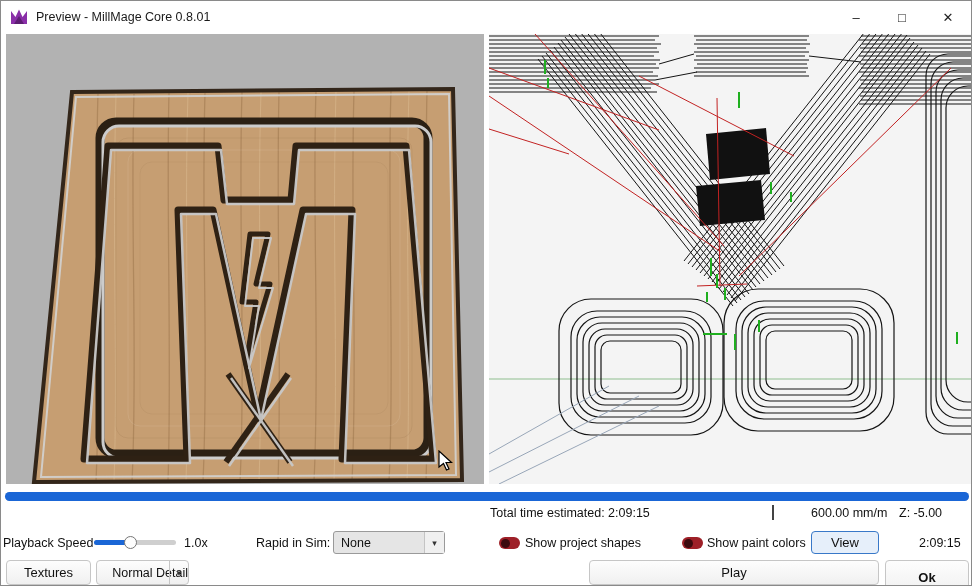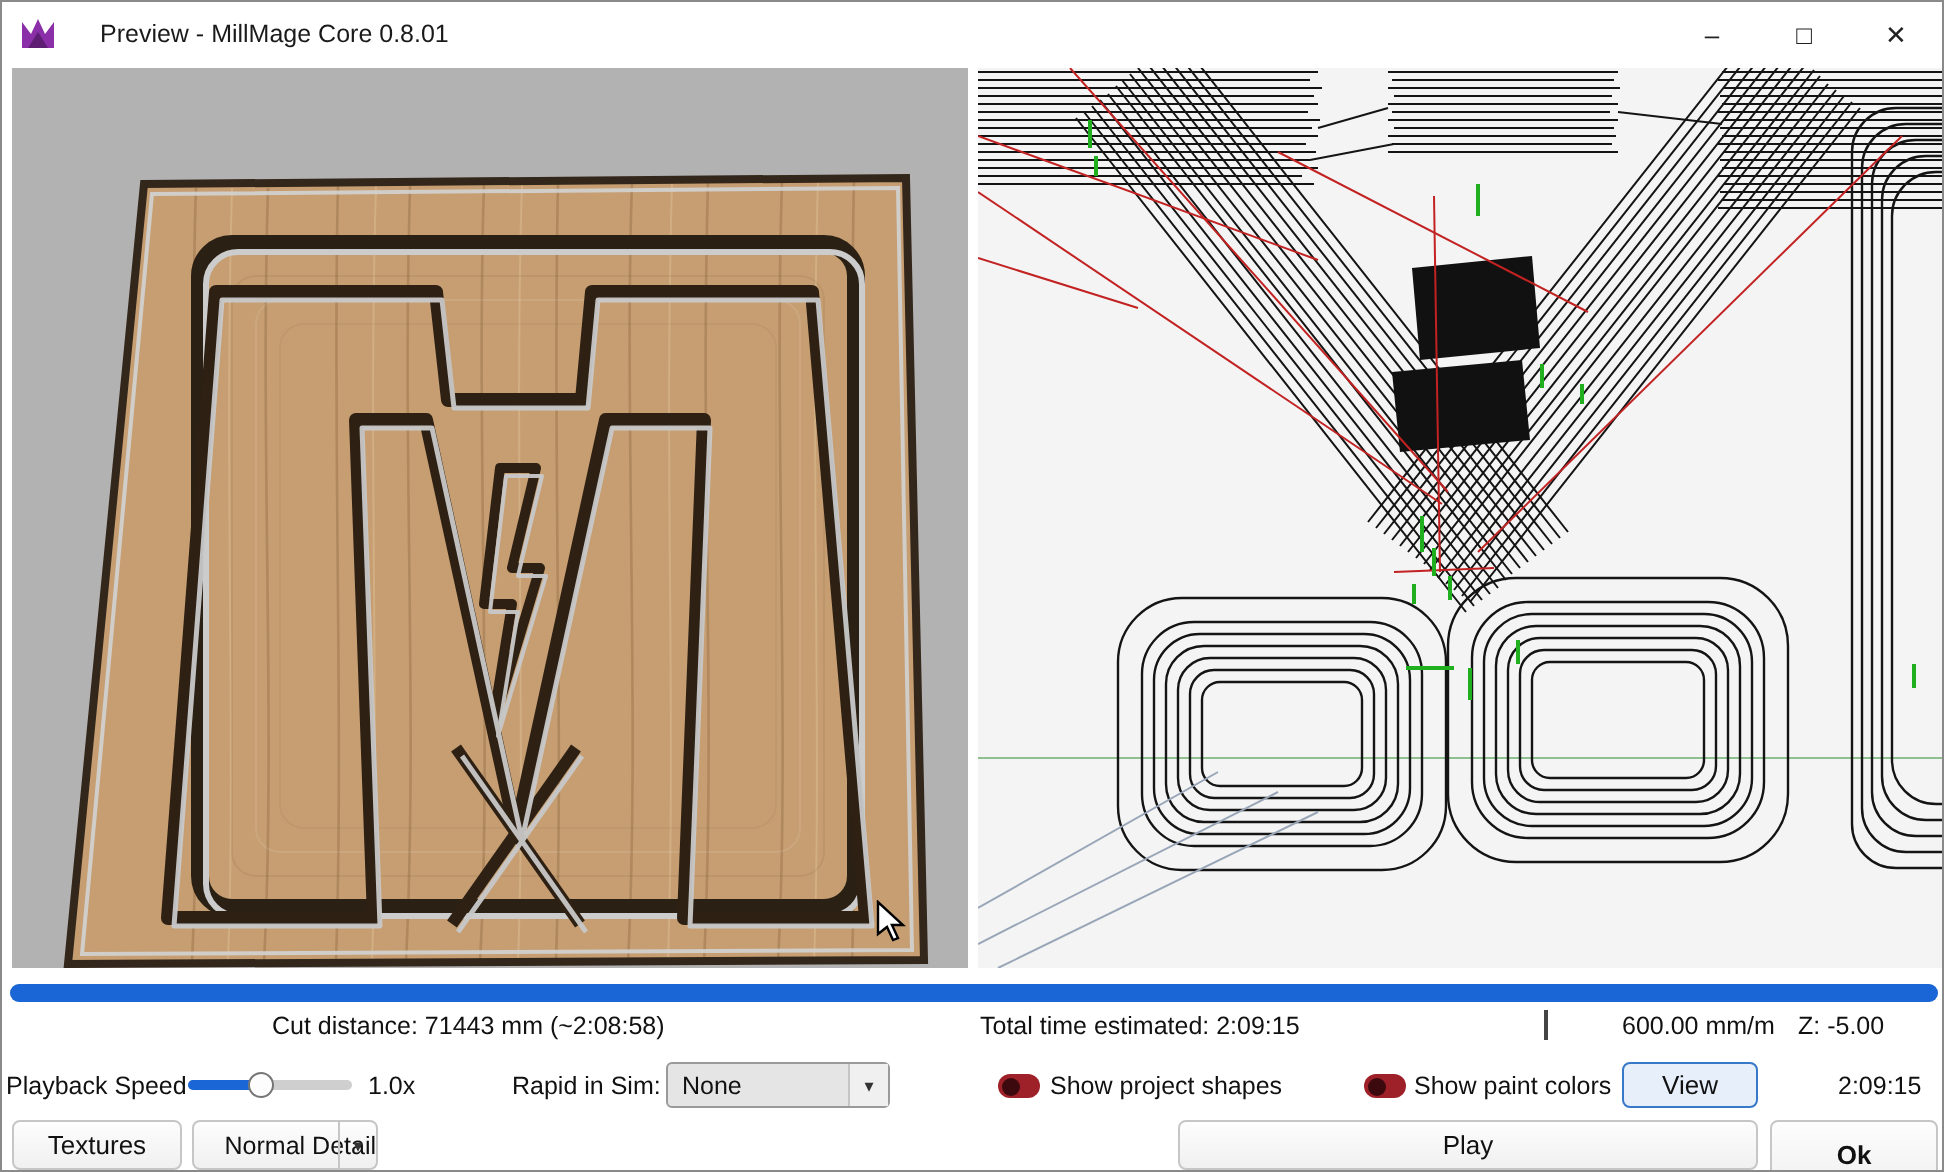--- a/index.html
+++ b/index.html
@@ -2,21 +2,21 @@
 <html><head>
 <meta charset="utf-8">
 <style>
   html,body{margin:0;padding:0;background:#ddd;}
   .window{
     position:relative;width:972px;height:586px;background:#ffffff;
     border:1px solid #8a8a8a;box-sizing:border-box;overflow:hidden;
     font-family:"Liberation Sans",sans-serif;font-size:13px;color:#111;
   }
   
-  .titlebar{position:absolute;left:0;top:0;right:0;height:32px;background:#fff;display:flex;align-items:center;padding-left:9px;gap:22px;}
+  .titlebar{position:absolute;left:0;top:0;right:0;height:32px;background:#fff;display:flex;align-items:center;padding-left:9px;gap:8px;}
   .titlebar .title{font-size:12.5px;color:#1a1a1a;}
   .win-controls{position:absolute;right:0;top:0;height:32px;display:flex;}
   .win-btn{width:46px;height:32px;display:flex;align-items:center;justify-content:center;font-size:13px;color:#222;}
   
   .left-panel{position:absolute;left:5px;top:33px;width:478px;height:450px;background:#b2b2b2;overflow:hidden;}
   .right-panel{position:absolute;left:488px;top:33px;width:483px;height:450px;background:#f4f4f4;overflow:hidden;}
   .cursor{position:absolute;left:432px;top:416px;}
   
   .progress{position:absolute;left:4px;top:491px;width:964px;height:9px;background:#d9d9d9;border-radius:5px;}
   .progress .fill{height:100%;width:100%;background:#1a66d6;border-radius:5px;}
@@ -188,21 +188,20 @@
       <g stroke="#98a6b8" stroke-width="1" fill="none">
         <path d="M0 420 L120 352 M0 438 L150 362 M10 450 L170 372"></path>
       </g>
     </svg>
   </div>
 
   <div class="progress">
     <div class="fill"></div>
   </div>
 
-  <span class="stat" style="left:135px">Cut distance: 71443 mm (~2:08:58)</span>
   <span class="stat" style="left:489px">Total time estimated: 2:09:15</span>
   <div class="vtick"></div>
   <span class="stat" style="left:810px">600.00 mm/m</span>
   <span class="stat" style="left:898px">Z: -5.00</span>
 
   <span class="ctl-label" style="left:2px">Playback Speed</span>
   <div class="slider">
     <div class="sfill"></div>
     <div class="handle"></div>
   </div>

